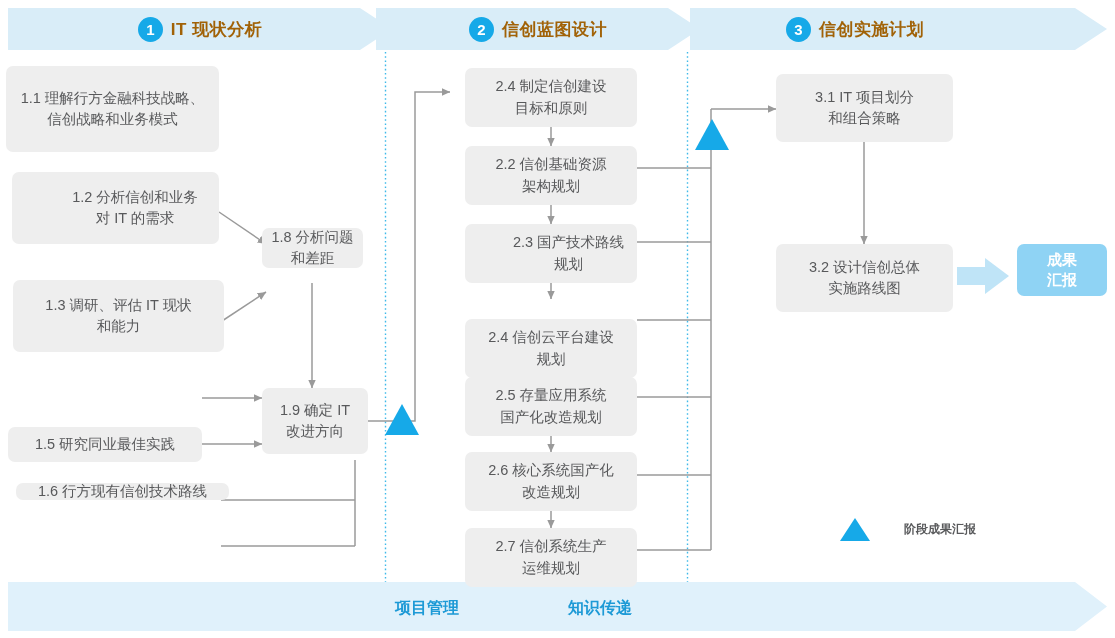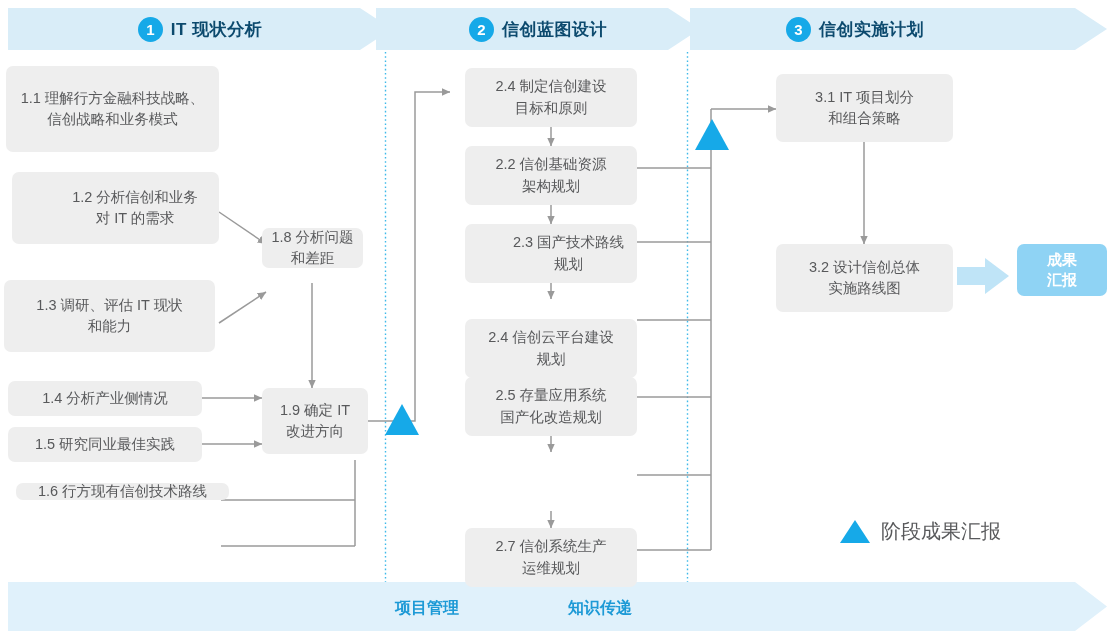--- a/index.html
+++ b/index.html
@@ -44,21 +44,21 @@
     background:#16a9e8;
     color:#ffffff;
     font-size:15px;
     font-weight:bold;
     display:flex;
     align-items:center;
     justify-content:center;
     line-height:1;
   }
   .phase-label{
-    color:#0c4a6e;
+    color:#a16207;
     font-size:17px;
     font-weight:bold;
     letter-spacing:.5px;
     white-space:nowrap;
   }
 
   
   .box{
     position:absolute;
     background:#eeeeee;
@@ -99,23 +99,24 @@
     gap:11px;
   }
   .legend-tri{
     width:0;height:0;
     border-left:15px solid transparent;
     border-right:15px solid transparent;
     border-bottom:23px solid #16a9e8;
   }
   .legend-text{
     color:#58595b;
-    font-size:20px;
-    font-weight:normal;
+    font-size:12px;
+    font-weight:bold;
     white-space:nowrap;
+    margin-left:23px;
   }
   .footer-label{
     position:absolute;
     color:#1d9ad6;
     font-size:16px;
     font-weight:bold;
     white-space:nowrap;
     z-index:2;
   }
 </style>
@@ -219,24 +220,23 @@
       <div class="phase-label">信创实施计划</div>
     </div>
   </div>
 
   <div class="box" style="left:6px;top:66px;width:213px;height:86px;">1.1 理解行方金融科技战略、
 信创战略和业务模式</div>
 
   <div class="box" style="left:12px;top:172px;width:207px;height:72px;padding-left:48px;">1.2 分析信创和业务
 对 IT 的需求</div>
 
-  <div class="box" style="left:4px;top:280px;width:211px;height:72px;">1.3 调研、评估 IT 现状
+  <div class="box" style="left:13px;top:280px;width:211px;height:72px;">1.3 调研、评估 IT 现状
 和能力</div>
 
-  <div class="box" style="left:8px;top:381px;width:194px;height:35px;">1.4 分析产业侧情况</div>
 
   <div class="box" style="left:8px;top:427px;width:194px;height:35px;">1.5 研究同业最佳实践</div>
 
   <div class="box" style="left:16px;top:483px;width:213px;height:17px;text-align:right;">1.6 行方现有信创技术路线</div>
 
 
   <div class="box" style="left:262px;top:228px;width:101px;height:40px;">1.8 分析问题
 和差距</div>
 
   <div class="box" style="left:262px;top:388px;width:106px;height:66px;">1.9 确定 IT
@@ -250,20 +250,22 @@
 
   <div class="box" style="left:465px;top:224px;width:172px;height:59px;padding-left:44px;">2.3 国产技术路线
 规划</div>
 
   <div class="box" style="left:465px;top:299px;width:172px;height:59px;margin-top:20px;">2.4 信创云平台建设
 规划</div>
 
   <div class="box" style="left:465px;top:377px;width:172px;height:59px;">2.5 存量应用系统
 国产化改造规划</div>
 
+  <div class="box" style="left:465px;top:452px;width:172px;height:59px;">2.6 核心系统国产化
+改造规划</div>
 
   <div class="box" style="left:465px;top:528px;width:172px;height:59px;">2.7 信创系统生产
 运维规划</div>
 
   <div class="box" style="left:776px;top:74px;width:177px;height:68px;">3.1 IT 项目划分
 和组合策略</div>
 
   <div class="box" style="left:776px;top:244px;width:177px;height:68px;">3.2 设计信创总体
 实施路线图</div>
 

